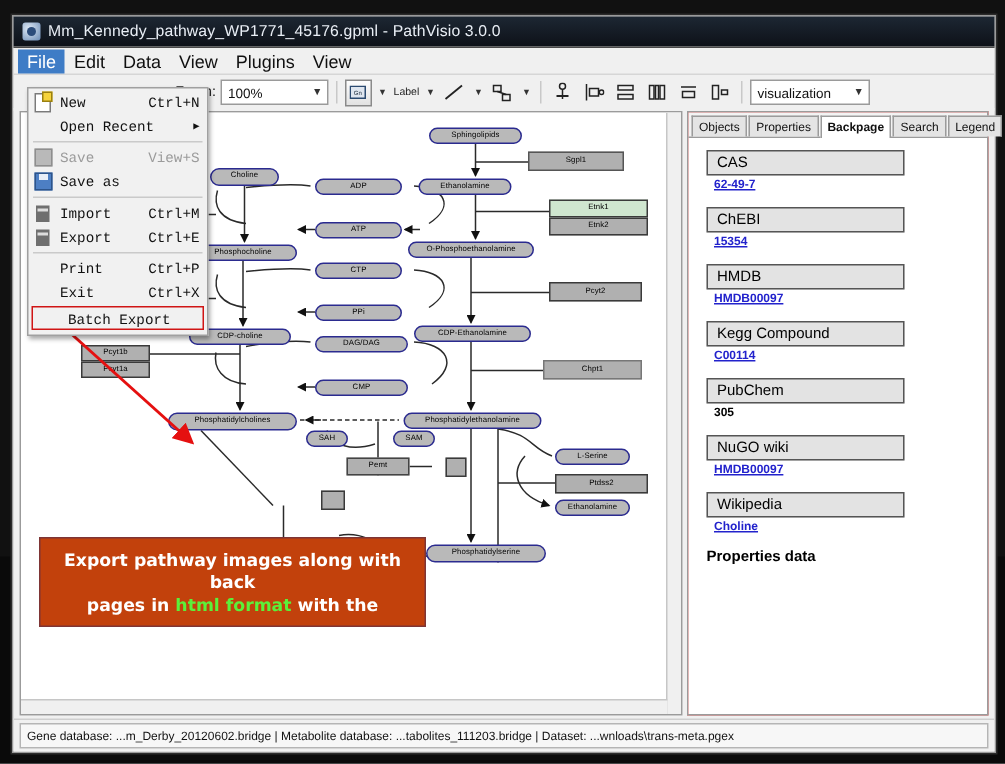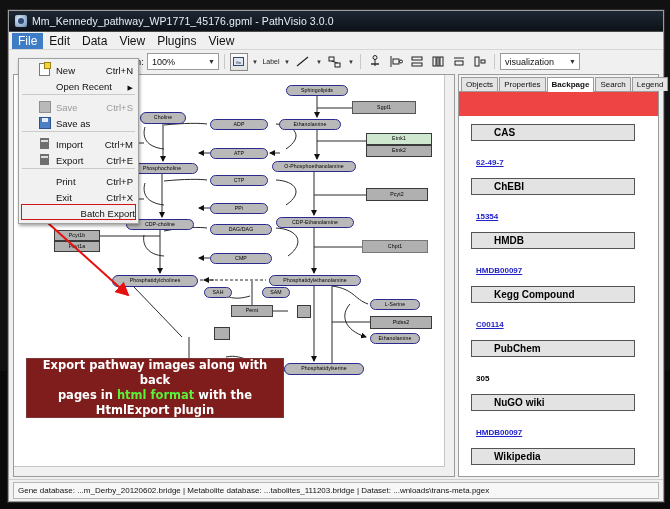--- a/index.html
+++ b/index.html
@@ -38,44 +38,44 @@
   .tsep{width:1px;height:15px;background:#c8c8c8;margin:0 2px;}
   .tlabel{font-size:7px;color:#222;}
 
   
   .content{position:absolute;left:0;top:61px;right:0;bottom:21px;background:#f0f0f0;}
   .canvas-wrap{position:absolute;left:4px;top:2px;width:440px;bottom:3px;background:#fff;
                border:1px solid #9b9b9b;overflow:hidden;}
   .canvas{position:absolute;inset:0;background:#fff;}
 
   .sidebar{position:absolute;left:449px;top:2px;right:4px;bottom:3px;background:#ef4444;
-           border:1px solid #9b9b9b;display:flex;flex-direction:column;gap:24px;}
+           border:1px solid #9b9b9b;display:flex;flex-direction:column;}
   .tabstrip{display:flex;align-items:flex-end;height:16px;background:#f3f3f3;padding-left:2px;gap:1px;
             border-bottom:1px solid #9b9b9b;}
   .tab{font-size:8px;padding:2px 4px 1px;border:1px solid #9b9b9b;border-bottom:none;background:#e4e4e4;
        color:#111;line-height:10px;white-space:nowrap;}
   .tab.sel{background:#fff;font-weight:bold;position:relative;top:1px;padding-bottom:2px;}
   .bp-body{flex:1;background:#fff;overflow:hidden;padding:8px 10px 0 12px;position:relative;}
   .bp-h{color:#1a3fd6;font-size:11px;font-weight:bold;margin:6px 0 14px;}
-  .xref-box{border:1px solid #555;background:#e3e3e3;padding:2px 22px;font-size:10px;font-weight:bold;
-            color:#000;width:118px;margin-bottom:17px;}
+  .xref-box{border:1px solid #555;background:#e3e3e3;padding:2px 6px;font-size:10px;font-weight:normal;
+            color:#000;width:118px;margin-bottom:1px;}
   .xref-val{font-size:8px;font-weight:bold;color:#2222cc;text-decoration:underline;margin:0 0 11px 5px;}
   .xref-val.plain{color:#000;text-decoration:none;}
   .bp-foot{font-size:10px;font-weight:bold;color:#000;margin-top:4px;}
 
   
   .statusbar{position:absolute;left:0;right:0;bottom:0;height:21px;background:#f0f0f0;
              border-top:1px solid #cfcfcf;display:flex;align-items:center;}
   .status-in{margin:1px 4px;flex:1;height:15px;border:1px solid #b5b5b5;background:#f7f7f7;
              display:flex;align-items:center;padding:0 4px;font-size:8px;color:#111;white-space:nowrap;}
 
   
   .menupop{position:absolute;left:9px;top:47px;width:119px;background:#f1f1f1;border:1px solid #a0a0a0;
            box-shadow:1px 2px 3px rgba(0,0,0,.35);z-index:40;padding:1px 0 2px;}
-  .mrow{display:flex;align-items:flex-end;height:16px;padding-left:18px;position:relative;}
+  .mrow{display:flex;align-items:center;height:16px;padding-left:2px;position:relative;font-family:Liberation Mono, monospace;}
   .mrow .ic{width:15px;height:13px;margin-right:4px;display:flex;align-items:center;justify-content:center;}
   .mrow .lbl{font-size:9.5px;color:#111;}
   .mrow .acc{margin-left:auto;font-size:9.5px;color:#111;padding-right:5px;}
   .mrow.dis .lbl,.mrow.dis .acc{color:#9b9b9b;}
   .mrow .sub{margin-left:auto;font-size:7px;padding-right:5px;color:#111;}
   .msep{height:1px;background:#cacaca;margin:2px 3px;}
   .mrow.hl{border:1px solid #d01515;margin:1px 2px;height:14px;flex-direction:column;}
 
   
   .ico-new{width:9px;height:11px;background:#fff;border:1px solid #7a7a7a;position:relative;}
@@ -98,21 +98,21 @@
   
   .split{position:absolute;inset:0;display:flex;z-index:0;}
   .split i{display:block;height:100%;}
   .nd > span{position:relative;z-index:2;}
   svg.ovl{position:absolute;left:0;top:0;width:440px;height:405px;overflow:visible;}
 
   
   .hnd{position:absolute;width:4px;height:4px;background:#ffe400;border:1px solid #111;z-index:9;}
 
   
-  .callout{position:absolute;left:12px;top:283px;width:256px;height:58px;background:#7f1d1d;
+  .callout{position:absolute;left:12px;top:283px;width:256px;height:58px;background:#c2410c;
            border:1px solid #7e3535;display:flex;align-items:center;justify-content:center;z-index:20;}
   .callout p{margin:0;text-align:center;color:#fff;font-size:11.5px;font-weight:bold;line-height:15px;
              font-family:"DejaVu Sans",sans-serif;}
   .callout em{font-style:normal;color:#5bf03a;}
 
   .arrow-red{position:absolute;z-index:19;}
   .scroll-v{position:absolute;right:0;top:0;bottom:0;width:9px;background:#f0f0f0;border-left:1px solid #c6c6c6;}
   .scroll-h{position:absolute;left:0;right:9px;bottom:0;height:9px;background:#f0f0f0;border-top:1px solid #c6c6c6;}
 </style>
 </head>
@@ -440,21 +440,20 @@
               <path d="M0,0 L7,3.5 L0,7 z" fill="#e51010"></path>
             </marker>
           </defs>
           <line x1="14" y1="130" x2="114" y2="220" stroke="#e51010" stroke-width="2" marker-end="url(#rah)"></line>
         </svg>
 
         <div class="callout">
           <p>
             <span>Export pathway images along with back</span><br>
             <span>pages in </span><em>html format</em><span> with the</span><br>
-            <span>HtmlExport plugin</span>
           </p>
         </div>
 
       </div>
       <div class="scroll-v"></div>
       <div class="scroll-h"></div>
     </div>
 
     <div class="sidebar">
       <div class="tabstrip">
@@ -508,21 +507,21 @@
       <span class="ic"></span>
       <span class="lbl">Open Recent</span>
       <span class="sub">▶</span>
     </div>
     <div class="msep"></div>
     <div class="mrow dis">
       <span class="ic">
             <span class="ico-save"></span>
           </span>
       <span class="lbl">Save</span>
-      <span class="acc">Ctrl+S</span>
+      <span class="acc">View+S</span>
     </div>
     <div class="mrow">
       <span class="ic">
             <span class="ico-save on"></span>
           </span>
       <span class="lbl">Save as</span>
       <span class="acc"></span>
     </div>
     <div class="msep"></div>
     <div class="mrow">

